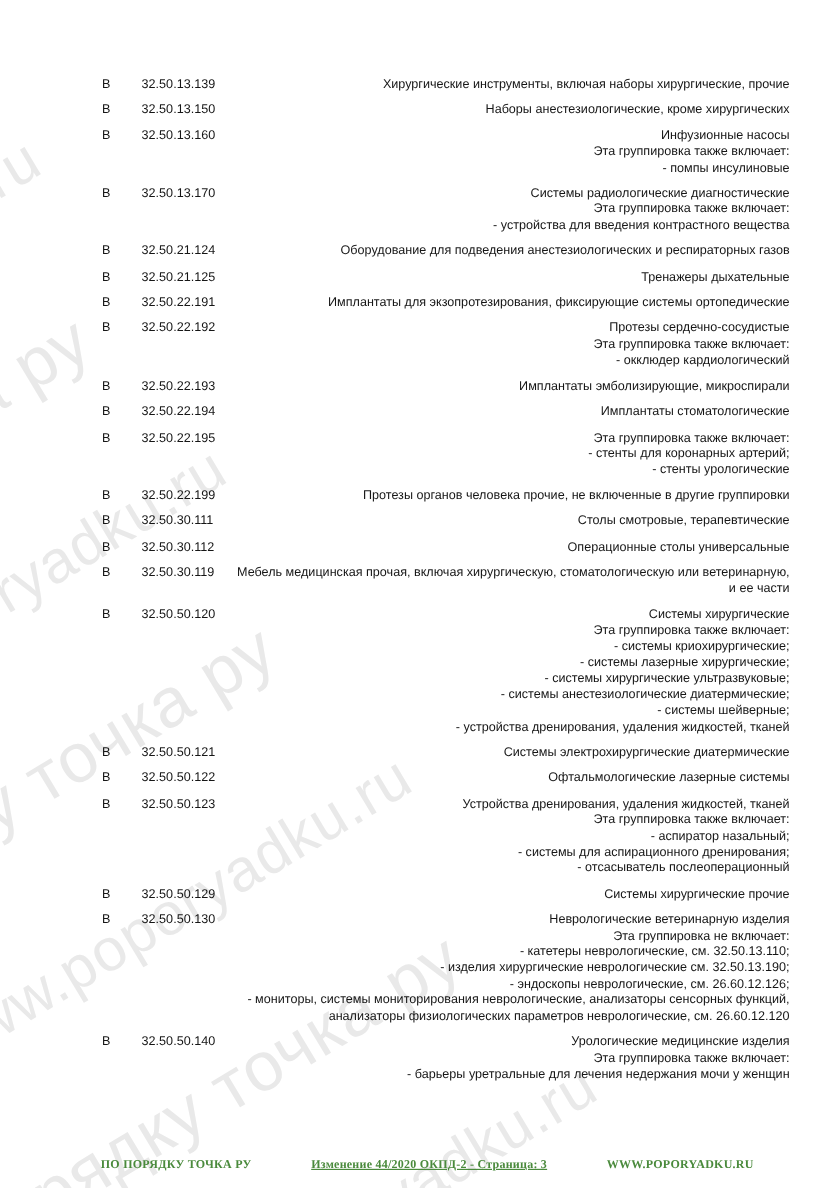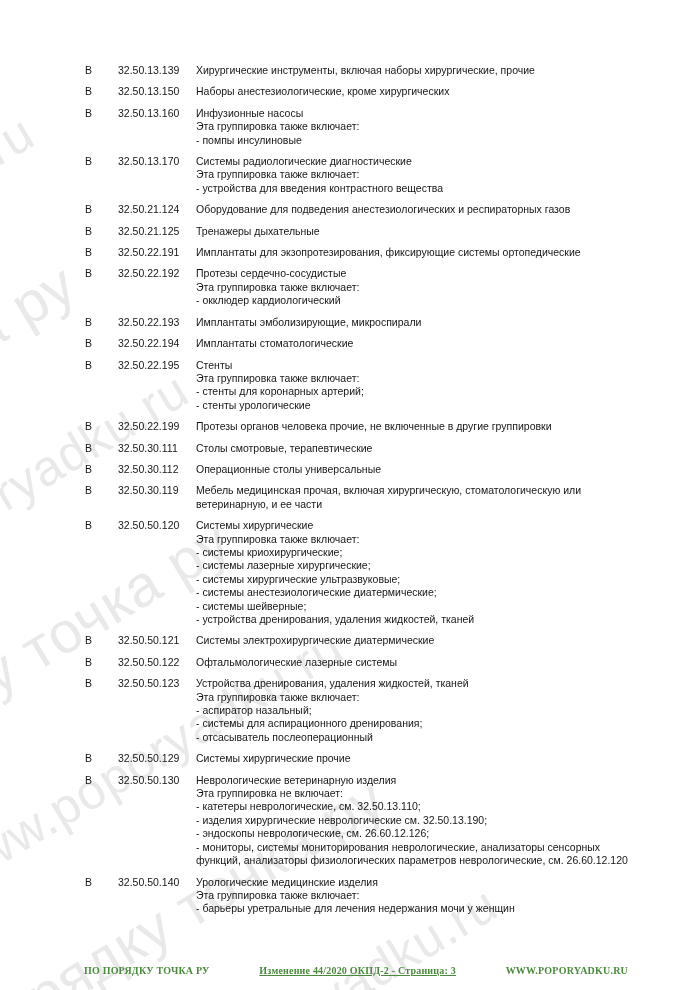--- a/index.html
+++ b/index.html
@@ -74,24 +74,25 @@
   .col-code {
     flex: 0 0 78px;
     width: 78px;
     font-size: 10.5px;
     color: #161616;
     line-height: 13.4px;
     white-space: nowrap;
   }
   .col-desc {
     flex: 1 1 auto;
-    padding-right: 56px;
+    padding-right: 42px;
     font-size: 10.5px;
     color: #161616;
     line-height: 13.4px;
+    text-align: right;
   }
   .desc-title {
     margin: 0;
   }
   .desc-note {
     margin: 0;
   }
   .desc-item {
     margin: 0;
   }
@@ -208,21 +209,20 @@
         <div class="col-mark">В</div>
         <div class="col-code">32.50.22.194</div>
         <div class="col-desc">
           <div class="desc-title">Имплантаты стоматологические</div>
         </div>
       </div>
       <div class="row">
         <div class="col-mark">В</div>
         <div class="col-code">32.50.22.195</div>
         <div class="col-desc">
-          <div class="desc-title">Стенты</div>
           <div class="desc-note">Эта группировка также включает:</div>
           <div class="desc-item">- стенты для коронарных артерий;</div>
           <div class="desc-item">- стенты урологические</div>
         </div>
       </div>
       <div class="row">
         <div class="col-mark">В</div>
         <div class="col-code">32.50.22.199</div>
         <div class="col-desc">
           <div class="desc-title">Протезы органов человека прочие, не включенные в другие группировки</div>

